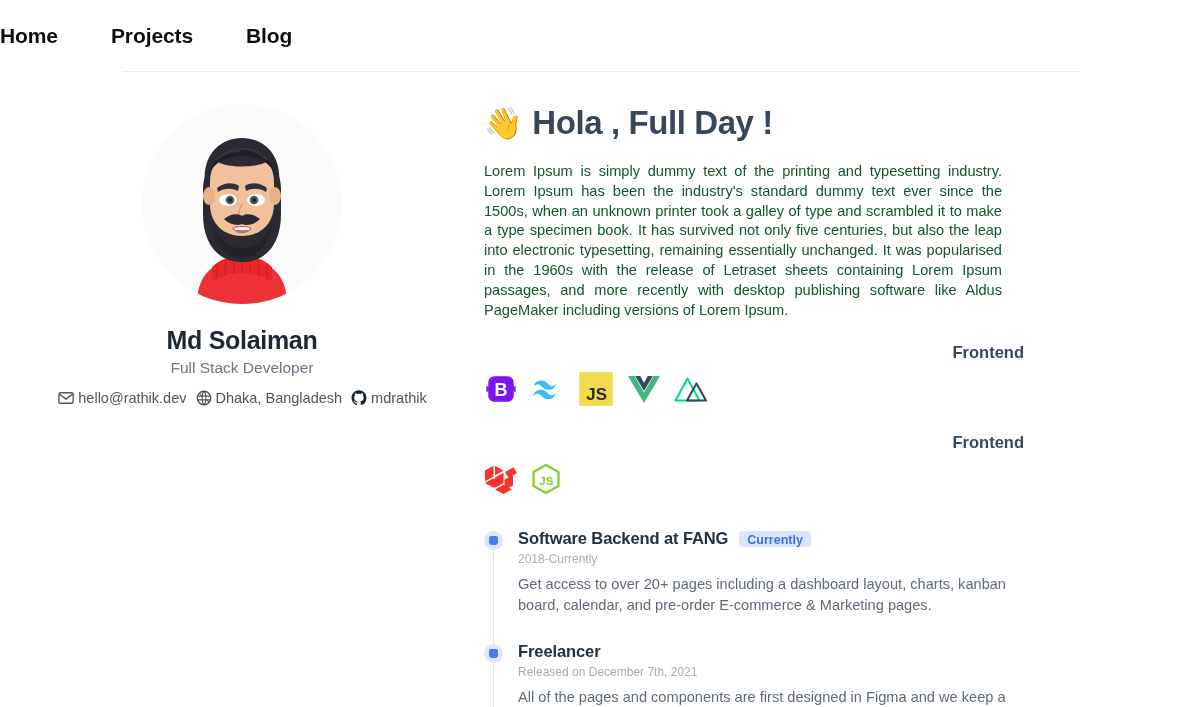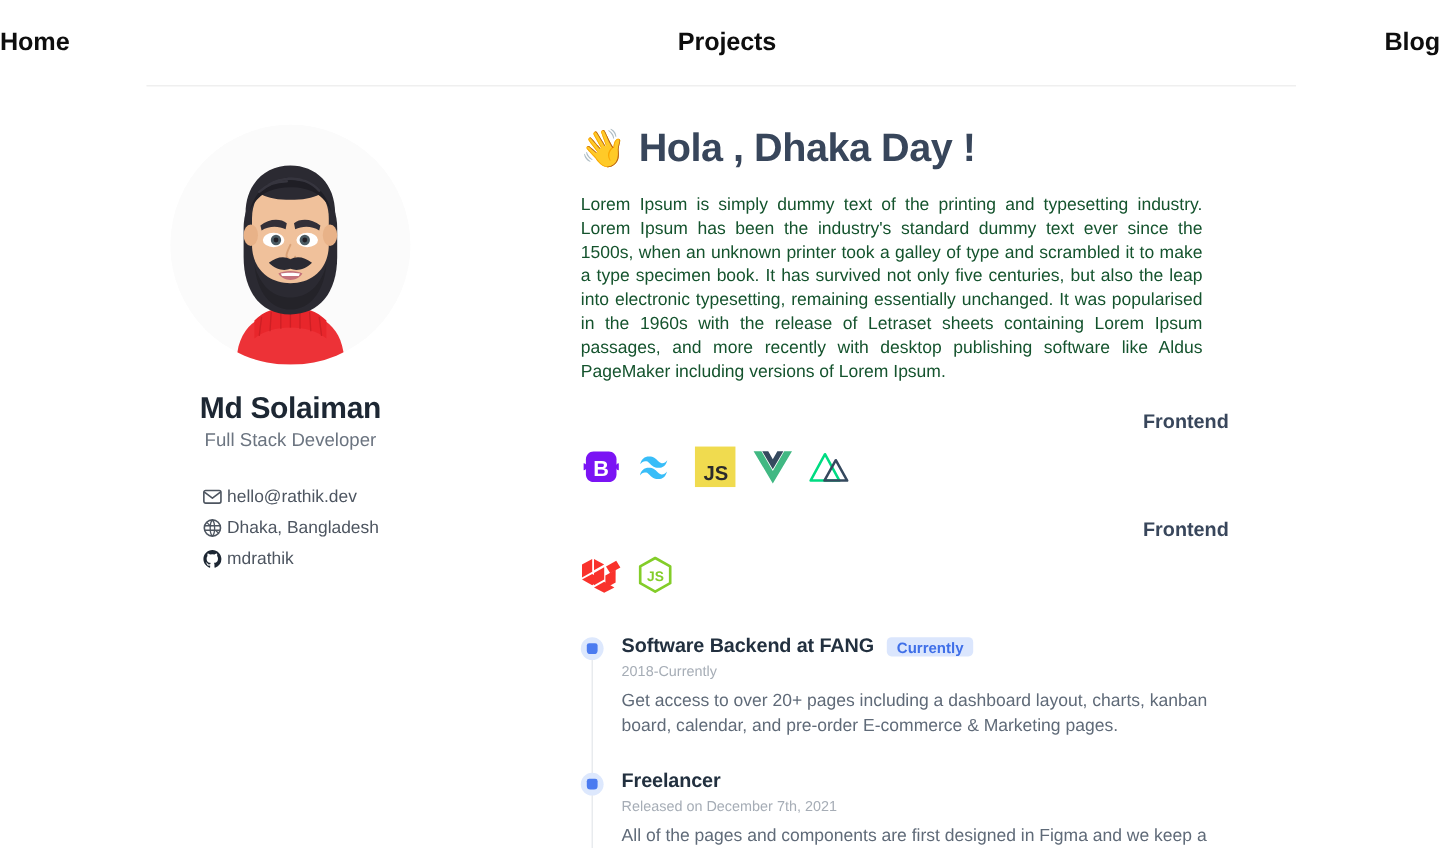--- a/index.html
+++ b/index.html
@@ -9,21 +9,21 @@
     font-family: "Liberation Sans", sans-serif;
     overflow: hidden;
   }
   .page { position: relative; width: 1200px; height: 707px; }
 
   
   .nav {
     height: 72px;
     display: flex;
     align-items: center;
-    justify-content: space-between;
+    justify-content: flex-start;
     gap: 53px;
   }
   .nav-link {
     font-size: 21px;
     font-weight: 700;
     color: #0e0e0e;
     letter-spacing: -0.1px;
     text-decoration: none;
     cursor: pointer;
   }
@@ -69,23 +69,22 @@
     font-weight: 700;
     color: #1d2733;
     letter-spacing: -0.3px;
   }
   .profile-role {
     margin-top: 4px;
     font-size: 15.5px;
     color: #6b7480;
   }
   .meta-list {
-    margin-top: 28px;
-    display: flex;
-    flex-direction: column;
+    margin-top: 12px;
+    display: flex;
     gap: 8px;
     align-items: flex-start;
   }
   .meta-row {
     display: flex;
     align-items: center;
     gap: 3px;
     font-size: 14.5px;
     color: #4d5560;
     cursor: pointer;
@@ -294,21 +293,21 @@
           <span>mdrathik</span>
         </div>
 
       </div>
     </aside>
 
     <main class="right-col">
 
       <h1 class="hola">
         <span class="wave">👋</span>
-        <span>Hola , Dhaka Day !</span>
+        <span>Hola , Full Day !</span>
       </h1>
 
       <p class="lead">Lorem Ipsum is simply dummy text of the printing and typesetting industry. Lorem Ipsum has been the industry's standard dummy text ever since the 1500s, when an unknown printer took a galley of type and scrambled it to make a type specimen book. It has survived not only five centuries, but also the leap into electronic typesetting, remaining essentially unchanged. It was popularised in the 1960s with the release of Letraset sheets containing Lorem Ipsum passages, and more recently with desktop publishing software like Aldus PageMaker including versions of Lorem Ipsum.</p>
 
       <section class="stack-block">
         <div class="stack-title">Frontend</div>
         <div class="stack-icons">
 
           <svg width="34" height="34" viewBox="0 0 32 32">
             <path d="M4 10 C4 6.7 6.7 4 10 4 L22 4 C25.3 4 28 6.7 28 10 L28 22 C28 25.3 25.3 28 22 28 L10 28 C6.7 28 4 25.3 4 22 Z" fill="#7B14F4"></path>

